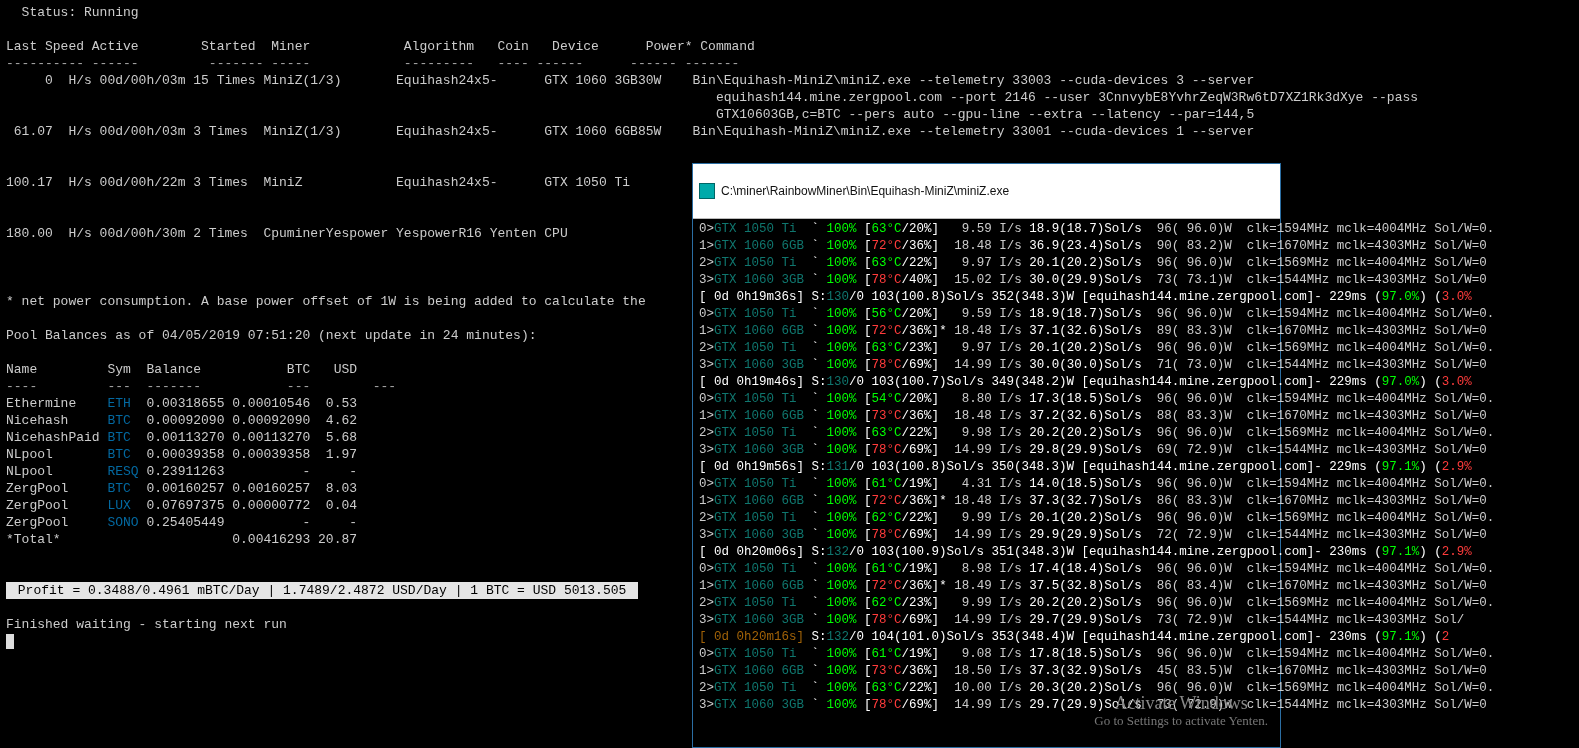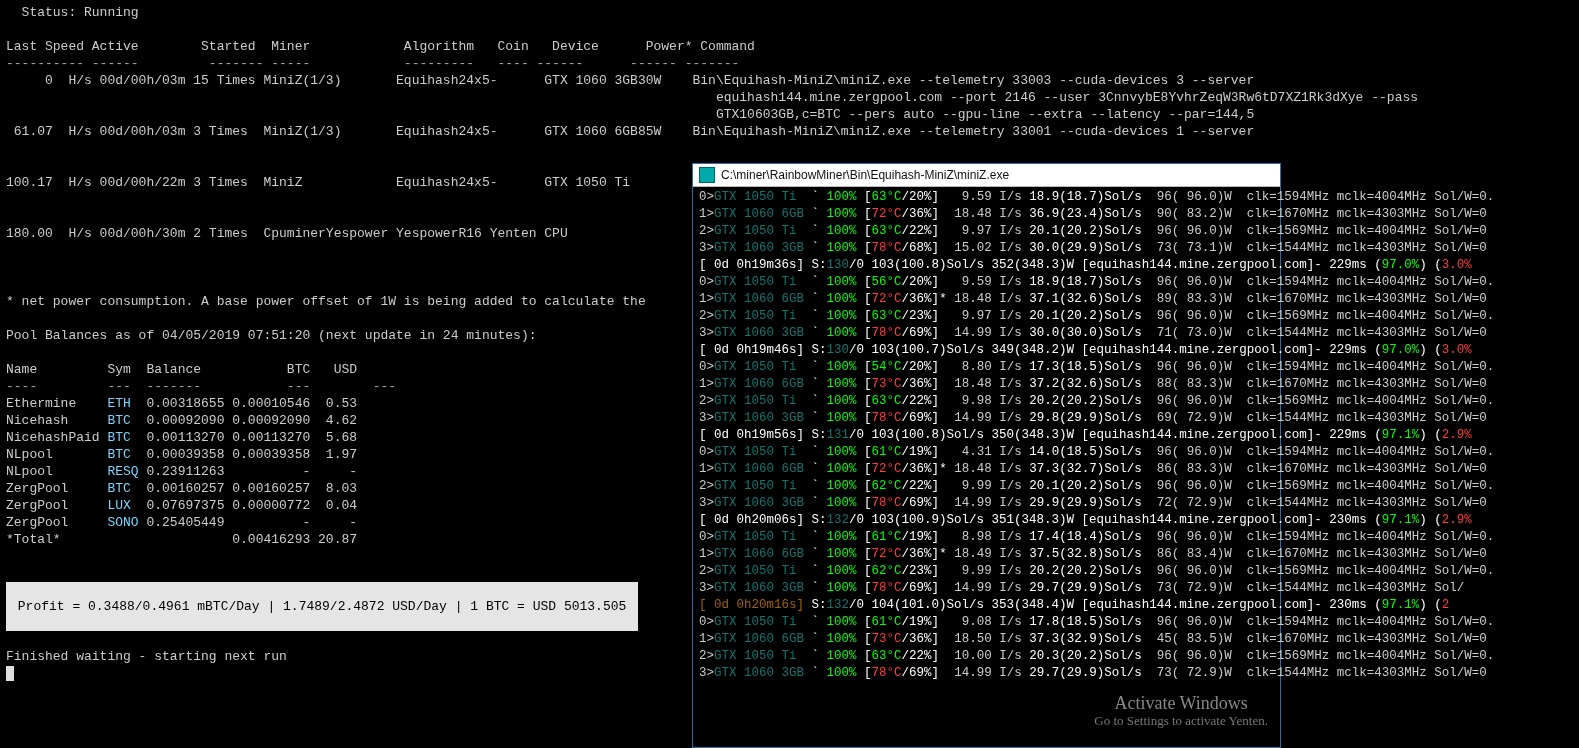--- a/index.html
+++ b/index.html
@@ -1,23 +1,23 @@
 <!DOCTYPE html>
 <html><head>
 <meta charset="utf-8">
 <style>
   html,body{margin:0;padding:0;width:1579px;height:748px;background:#000;color:#ddd;font-family:Consolas,"Courier New",monospace;font-size:13px;line-height:17px;overflow:hidden}
   .wrap{position:relative;width:1281px;height:748px}
   .main-term{position:absolute;left:0;top:0;right:0;padding:4px 6px;white-space:pre;color:#ccc}
-  .yellow{color:#7dd3fc}
+  .yellow{color:#0369a1}
   .dim{color:#aaa}
   .hdr{color:#ccc}
-  .bar{background:#e5e5e5;color:#000;display:inline-block;padding:16px 4px}
+  .bar{background:#e5e5e5;color:#000;display:inline-block;padding:0 4px}
   .sub-window{position:absolute;left:692px;top:163px;right:0;bottom:0;background:#000;border:1px solid #2b6ea3;border-top:1px solid #2b6ea3}
-  .sub-title{height:22px;background:#fff;color:#111;font-family:"Segoe UI",Tahoma,sans-serif;font-size:12px;display:flex;align-items:center;padding:0 6px;border-bottom:1px solid #bbb}
+  .sub-title{height:22px;background:#fff;color:#111;font-family:"Segoe UI",Tahoma,sans-serif;font-size:12px;display:flex;align-items:center;padding:16px 6px;border-bottom:1px solid #bbb}
   .sub-title .ico{width:14px;height:14px;background:#0aa;border:1px solid #066;margin-right:6px}
   .sub-body{padding:2px 6px;white-space:pre;color:#ccc;font-size:12.5px;line-height:17px}
   .idx{color:#ccc}
   .white{color:#fff}
   .cyan{color:#0f766e}
   .grn{color:#00ff00}
   .red{color:#ff3b3b}
   .yel{color:#a16207}
   .br{color:#ccc}
   .watermark{position:absolute;right:12px;bottom:18px;color:#777;font-family:Liberation Serif, serif;font-size:13px;text-align:center;pointer-events:none}
@@ -68,21 +68,21 @@
 <span class="cursor">_</span></div>
 
 <div class="sub-window">
   <div class="sub-title">
     <span class="ico"></span>
     <span>C:\miner\RainbowMiner\Bin\Equihash-MiniZ\miniZ.exe</span>
   </div>
   <div class="sub-body" id="sub"><span class="idx">0&gt;</span><span class="cyan">GTX 1050 Ti </span><span class="white"> ` </span><span class="grn">100%</span> <span class="white">[</span><span class="grn">63°C</span><span class="white">/20%]</span><span class="white"> </span><span class="br">  9.59 I/s </span><span class="white">18.9(18.7)Sol/s</span>  <span class="br">96( 96.0)W  clk=1594MHz mclk=4004MHz Sol/W=0.</span>
 <span class="idx">1&gt;</span><span class="cyan">GTX 1060 6GB</span><span class="white"> ` </span><span class="grn">100%</span> <span class="white">[</span><span class="red">72°C</span><span class="white">/36%]</span><span class="white"> </span><span class="br"> 18.48 I/s </span><span class="white">36.9(23.4)Sol/s</span>  <span class="br">90( 83.2)W  clk=1670MHz mclk=4303MHz Sol/W=0</span>
 <span class="idx">2&gt;</span><span class="cyan">GTX 1050 Ti </span><span class="white"> ` </span><span class="grn">100%</span> <span class="white">[</span><span class="grn">63°C</span><span class="white">/22%]</span><span class="white"> </span><span class="br">  9.97 I/s </span><span class="white">20.1(20.2)Sol/s</span>  <span class="br">96( 96.0)W  clk=1569MHz mclk=4004MHz Sol/W=0</span>
-<span class="idx">3&gt;</span><span class="cyan">GTX 1060 3GB</span><span class="white"> ` </span><span class="grn">100%</span> <span class="white">[</span><span class="red">78°C</span><span class="white">/68%]</span><span class="white"> </span><span class="br"> 15.02 I/s </span><span class="white">30.0(29.9)Sol/s</span>  <span class="br">73( 73.1)W  clk=1544MHz mclk=4303MHz Sol/W=0</span>
+<span class="idx">3&gt;</span><span class="cyan">GTX 1060 3GB</span><span class="white"> ` </span><span class="grn">100%</span> <span class="white">[</span><span class="red">78°C</span><span class="white">/40%]</span><span class="white"> </span><span class="br"> 15.02 I/s </span><span class="white">30.0(29.9)Sol/s</span>  <span class="br">73( 73.1)W  clk=1544MHz mclk=4303MHz Sol/W=0</span>
 <span class="white">[ 0d 0h19m36s]</span> <span class="white">S:</span><span class="cyan">130</span><span class="white">/0 103(100.8)Sol/s 352(348.3)W [equihash144.mine.zergpool.com]- 229ms (</span><span class="grn">97.0%</span><span class="white">) (</span><span class="red">3.0%</span>
 <span class="idx">0&gt;</span><span class="cyan">GTX 1050 Ti </span><span class="white"> ` </span><span class="grn">100%</span> <span class="white">[</span><span class="grn">56°C</span><span class="white">/20%]</span><span class="white"> </span><span class="br">  9.59 I/s </span><span class="white">18.9(18.7)Sol/s</span>  <span class="br">96( 96.0)W  clk=1594MHz mclk=4004MHz Sol/W=0.</span>
 <span class="idx">1&gt;</span><span class="cyan">GTX 1060 6GB</span><span class="white"> ` </span><span class="grn">100%</span> <span class="white">[</span><span class="red">72°C</span><span class="white">/36%]</span><span class="white">*</span><span class="br"> 18.48 I/s </span><span class="white">37.1(32.6)Sol/s</span>  <span class="br">89( 83.3)W  clk=1670MHz mclk=4303MHz Sol/W=0</span>
 <span class="idx">2&gt;</span><span class="cyan">GTX 1050 Ti </span><span class="white"> ` </span><span class="grn">100%</span> <span class="white">[</span><span class="grn">63°C</span><span class="white">/23%]</span><span class="white"> </span><span class="br">  9.97 I/s </span><span class="white">20.1(20.2)Sol/s</span>  <span class="br">96( 96.0)W  clk=1569MHz mclk=4004MHz Sol/W=0.</span>
 <span class="idx">3&gt;</span><span class="cyan">GTX 1060 3GB</span><span class="white"> ` </span><span class="grn">100%</span> <span class="white">[</span><span class="red">78°C</span><span class="white">/69%]</span><span class="white"> </span><span class="br"> 14.99 I/s </span><span class="white">30.0(30.0)Sol/s</span>  <span class="br">71( 73.0)W  clk=1544MHz mclk=4303MHz Sol/W=0</span>
 <span class="white">[ 0d 0h19m46s]</span> <span class="white">S:</span><span class="cyan">130</span><span class="white">/0 103(100.7)Sol/s 349(348.2)W [equihash144.mine.zergpool.com]- 229ms (</span><span class="grn">97.0%</span><span class="white">) (</span><span class="red">3.0%</span>
 <span class="idx">0&gt;</span><span class="cyan">GTX 1050 Ti </span><span class="white"> ` </span><span class="grn">100%</span> <span class="white">[</span><span class="grn">54°C</span><span class="white">/20%]</span><span class="white"> </span><span class="br">  8.80 I/s </span><span class="white">17.3(18.5)Sol/s</span>  <span class="br">96( 96.0)W  clk=1594MHz mclk=4004MHz Sol/W=0.</span>
 <span class="idx">1&gt;</span><span class="cyan">GTX 1060 6GB</span><span class="white"> ` </span><span class="grn">100%</span> <span class="white">[</span><span class="red">73°C</span><span class="white">/36%]</span><span class="white"> </span><span class="br"> 18.48 I/s </span><span class="white">37.2(32.6)Sol/s</span>  <span class="br">88( 83.3)W  clk=1670MHz mclk=4303MHz Sol/W=0</span>
 <span class="idx">2&gt;</span><span class="cyan">GTX 1050 Ti </span><span class="white"> ` </span><span class="grn">100%</span> <span class="white">[</span><span class="grn">63°C</span><span class="white">/22%]</span><span class="white"> </span><span class="br">  9.98 I/s </span><span class="white">20.2(20.2)Sol/s</span>  <span class="br">96( 96.0)W  clk=1569MHz mclk=4004MHz Sol/W=0.</span>
 <span class="idx">3&gt;</span><span class="cyan">GTX 1060 3GB</span><span class="white"> ` </span><span class="grn">100%</span> <span class="white">[</span><span class="red">78°C</span><span class="white">/69%]</span><span class="white"> </span><span class="br"> 14.99 I/s </span><span class="white">29.8(29.9)Sol/s</span>  <span class="br">69( 72.9)W  clk=1544MHz mclk=4303MHz Sol/W=0</span>

